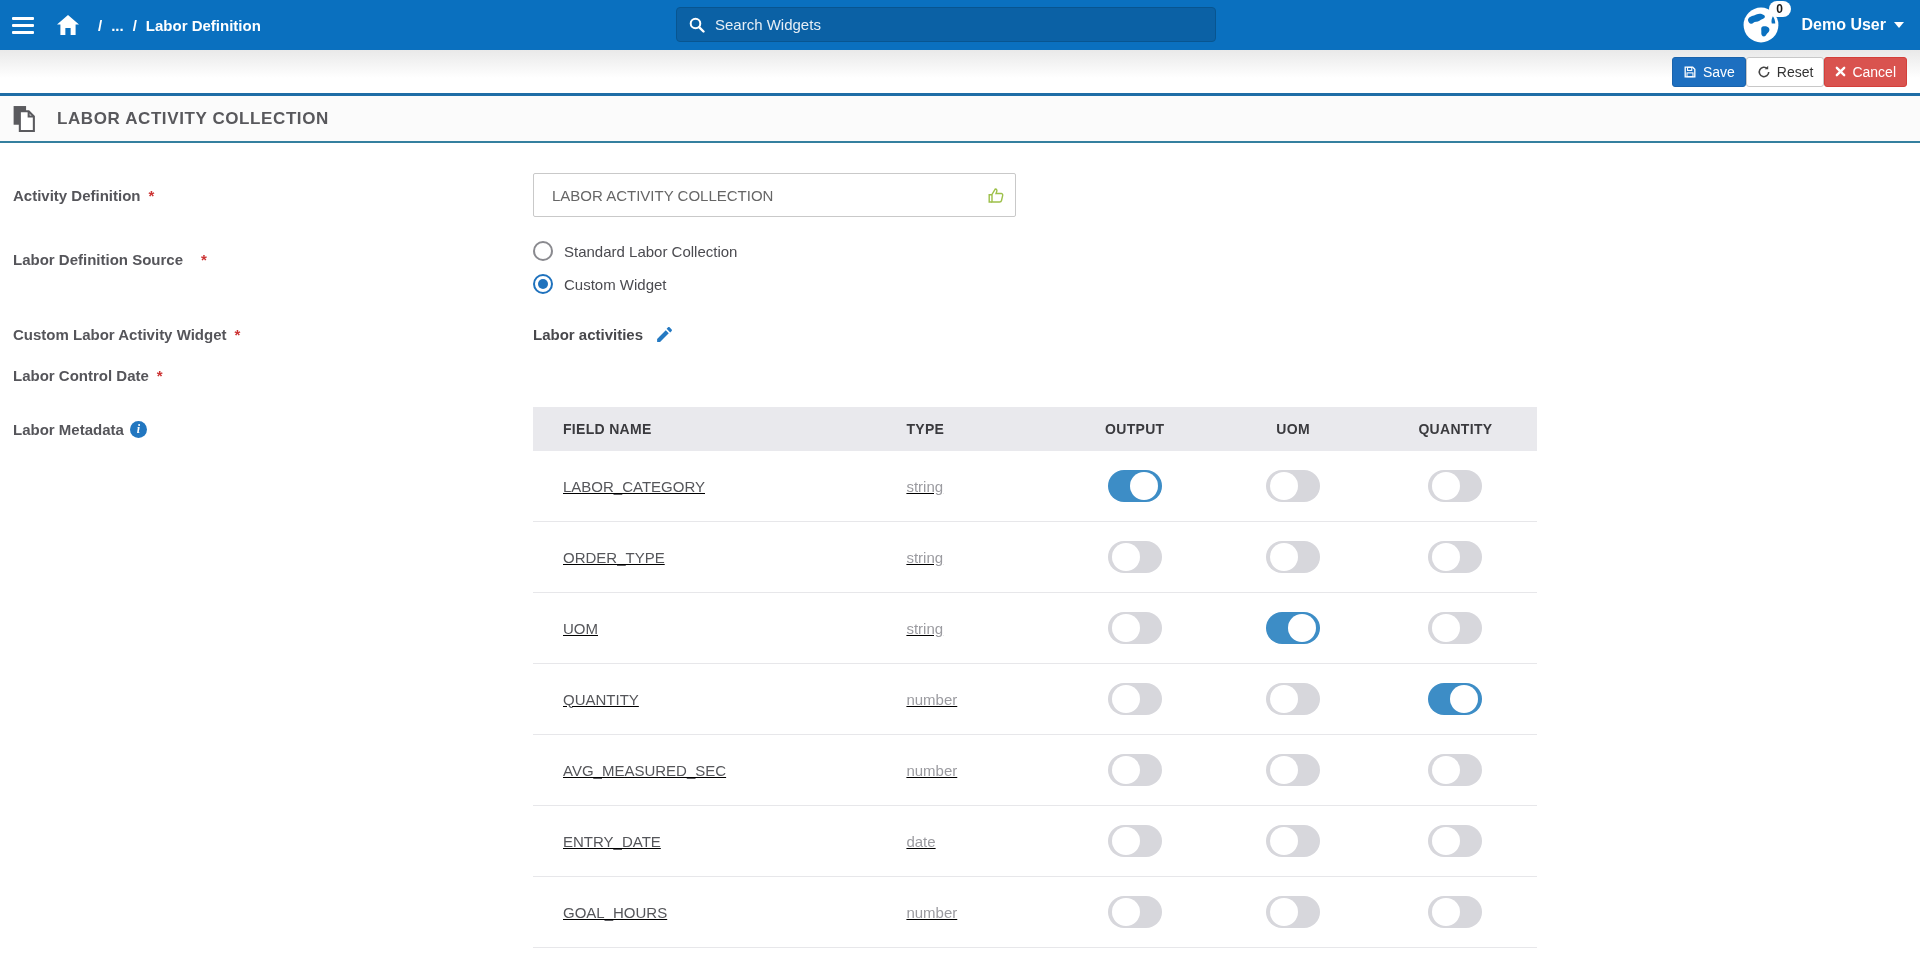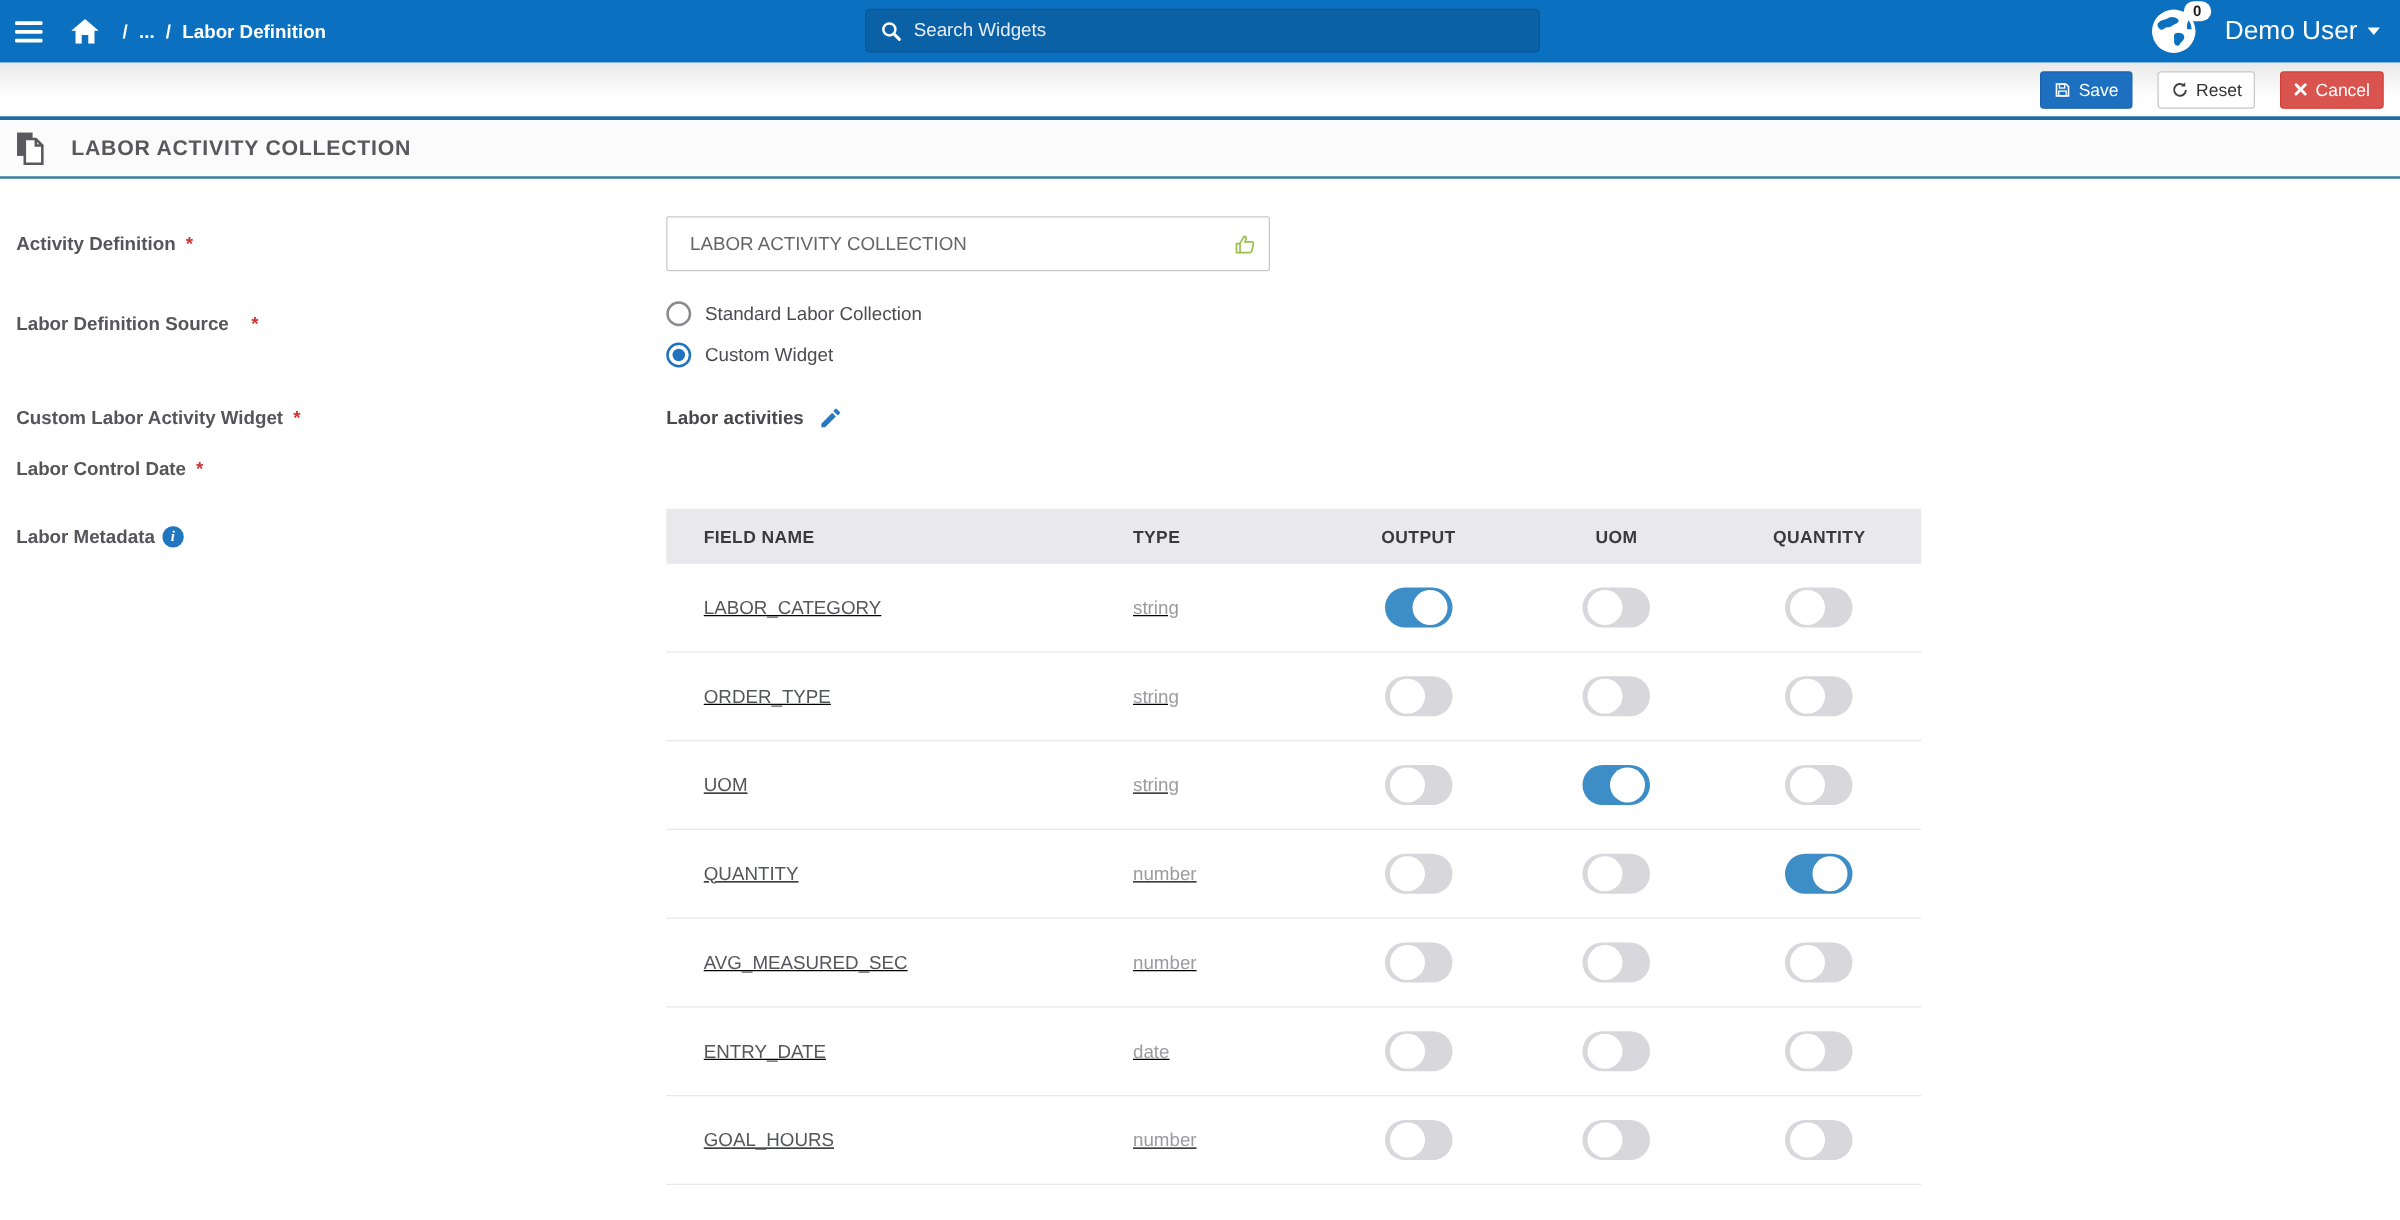--- a/index.html
+++ b/index.html
@@ -6,36 +6,36 @@
   html,body { width:1920px; height:976px; overflow:hidden; background:#fff;
     font-family:"Liberation Sans","DejaVu Sans",sans-serif; }
 
   
   .topbar { position:relative; height:50px; background:#0a70bf; display:flex; align-items:center; color:#fff; }
   .hamburger { width:44px; height:50px; display:flex; flex-direction:column; justify-content:center; gap:4px; padding-left:12px; cursor:pointer; }
   .hamburger span { width:22px; height:3px; background:#fff; border-radius:1px; }
   .home-btn { margin-left:8px; width:32px; height:50px; display:flex; align-items:center; justify-content:center; cursor:pointer; }
   .breadcrumb { display:flex; align-items:center; gap:9px; margin-left:14px; font-size:15px; font-weight:bold; }
   .breadcrumb .crumb { cursor:pointer; }
-  .searchbox { position:absolute; left:692px; top:7px; width:540px; height:35px; background:#0b61a5;
+  .searchbox { position:absolute; left:676px; top:7px; width:540px; height:35px; background:#0b61a5;
     border:1px solid #085590; border-radius:4px; display:flex; align-items:center; padding:0 12px; }
   .searchbox input { flex:1; background:transparent; border:none; outline:none; color:#fff; font-size:15px; margin-left:10px;
     font-family:"Liberation Sans","DejaVu Sans",sans-serif; }
   .searchbox input::placeholder { color:#f2f6fa; opacity:.95; }
   .user-area { margin-left:auto; display:flex; align-items:center; padding-right:16px; cursor:pointer; }
   .globe-wrap { position:relative; width:38px; height:38px; }
   .badge { position:absolute; top:-5px; right:-11px; min-width:22px; height:16px; background:#fff; border-radius:8px;
     color:#1b1b1b; font-size:12px; font-weight:bold; display:flex; align-items:center; justify-content:center; padding:0 5px; }
-  .user-name { font-size:21px; font-weight:normal; margin-left:22px;text-align:right; }
+  .user-name { font-size:16px; font-weight:bold; margin-left:22px;text-align:right; }
   .caret-down { width:0; height:0; border-left:5px solid transparent; border-right:5px solid transparent;
     border-top:6px solid #fff; margin-left:8px; }
 
   
   .toolbar { height:43px; background:linear-gradient(#e9e9e9,#ffffff 65%); display:flex; align-items:center;
-    justify-content:flex-end; padding-right:13px; gap:20px; }
+    justify-content:flex-end; padding-right:13px; gap:0; }
   .btn { height:30px; display:inline-flex; align-items:center; gap:6px; padding:0 10px; border-radius:3px;
     font-size:14px; cursor:pointer; border:1px solid transparent; }
   .btn-save { background:#1d6fc0; border-color:#1a63ac; color:#fff; }
   .btn-reset { background:#fff; border-color:#c8c8c8; color:#333; }
   .btn-cancel { background:#d9534f; border-color:#d43f3a; color:#fff; }
 
   
   .title-bar { height:50px; background:#fbfbfb; border-top:3px solid #1e6da6; border-bottom:2px solid #35809f;
     display:flex; align-items:center; padding-left:12px; }
   .page-title { margin-left:21px; font-size:17px; font-weight:bold; color:#58585c; letter-spacing:.6px; }

